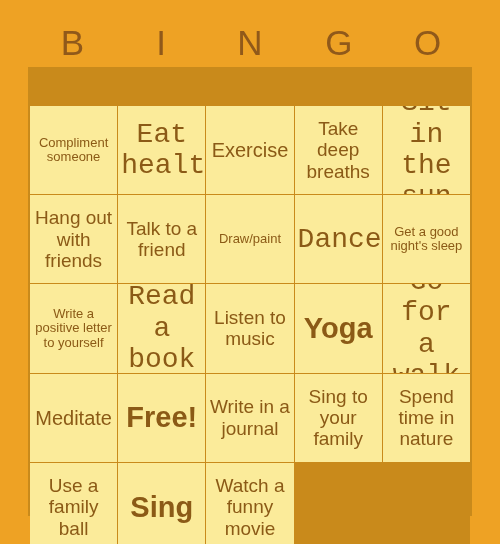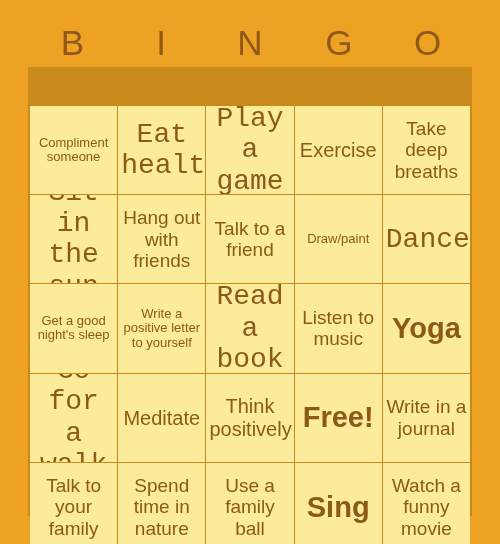--- a/index.html
+++ b/index.html
@@ -98,23 +98,20 @@
   <div class="grid-wrap">
     <div class="grid">
 
       <div class="cell">
           <span class="fs-xs">Compliment someone</span>
         </div>
       <div class="cell">
           <span class="fs-lg">Eat healthy</span>
         </div>
       <div class="cell">
-          <span class="fs-lg">Play a game</span>
-        </div>
-      <div class="cell">
           <span class="fs-sm">Exercise</span>
         </div>
       <div class="cell">
           <span class="fs-md">Take deep breaths</span>
         </div>
 
       <div class="cell">
           <span class="fs-lg">Sit in the sun</span>
         </div>
       <div class="cell">
@@ -146,31 +143,28 @@
           <span class="fs-xl">Yoga</span>
         </div>
 
       <div class="cell">
           <span class="fs-lg">Go for a walk</span>
         </div>
       <div class="cell">
           <span class="fs-sm">Meditate</span>
         </div>
       <div class="cell">
-          <span class="fs-sm">Think positively</span>
-        </div>
-      <div class="cell">
           <span class="fs-xl">Free!</span>
         </div>
       <div class="cell">
           <span class="fs-md">Write in a journal</span>
         </div>
 
       <div class="cell">
-          <span class="fs-md">Talk to your family</span>
+          <span class="fs-md">Sing to your family</span>
         </div>
       <div class="cell">
           <span class="fs-md">Spend time in nature</span>
         </div>
       <div class="cell">
           <span class="fs-md">Use a family ball</span>
         </div>
       <div class="cell">
           <span class="fs-xl">Sing</span>
         </div>

